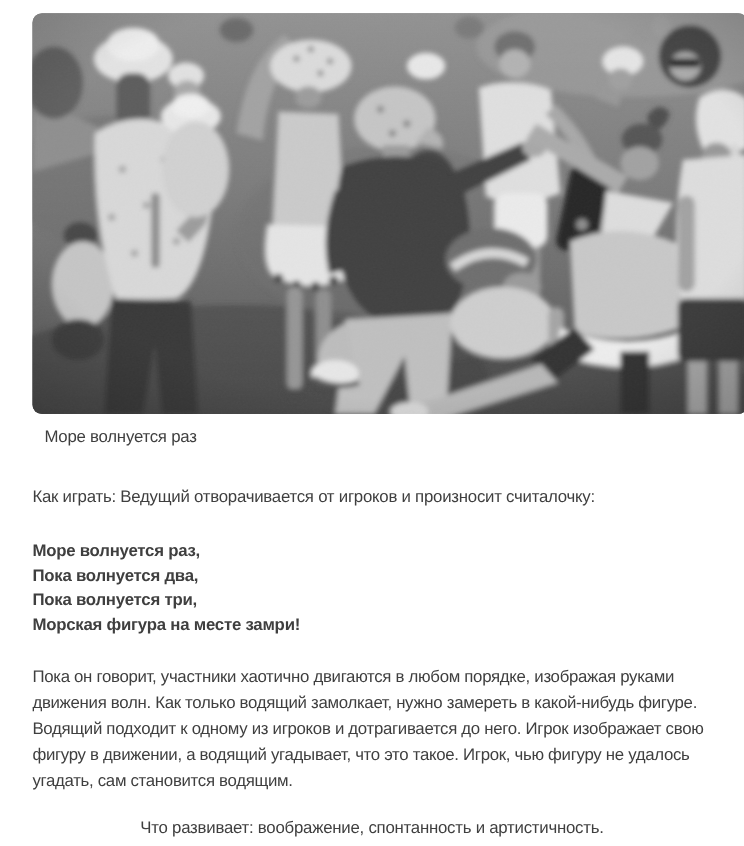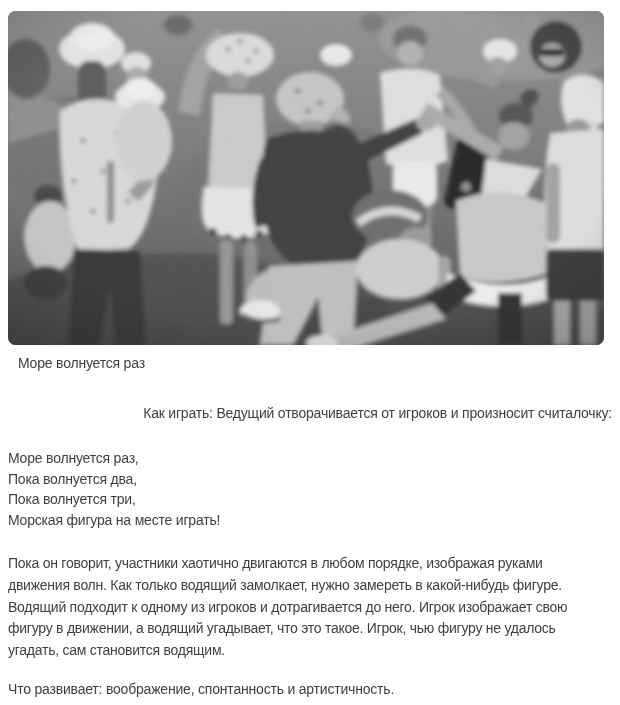--- a/index.html
+++ b/index.html
@@ -11,21 +11,21 @@
     width: 620px;
     height: 705px;
     overflow: hidden;
     font-family: "Liberation Sans", "DejaVu Sans", sans-serif;
     color: #3f3f3f;
   }
   .page {
     width: 620px;
     height: 705px;
     box-sizing: border-box;
-    padding: 0 8px;
+    padding: 0 27px;
     overflow: hidden;
   }
   .photo-frame {
     margin: 11px 0 0 0;
     width: 596px;
     height: 334px;
     border-radius: 8px;
     overflow: hidden;
     background: #7a7a7a;
   }
@@ -34,40 +34,41 @@
     margin: 9px 0 0 10px;
     font-size: 14px;
     line-height: 19px;
     letter-spacing: -0.2px;
   }
   .intro {
     margin: 30px 0 0 0;
     font-size: 14px;
     line-height: 20px;
     letter-spacing: -0.2px;
-    text-align: right;
   }
   .rhyme {
     margin: 25px 0 0 0;
     font-size: 14px;
     line-height: 20.5px;
     letter-spacing: -0.2px;
+    font-weight: bold;
   }
   .desc {
     margin: 23px 0 0 0;
     width: 596px;
     font-size: 14px;
     line-height: 21.8px;
     letter-spacing: -0.25px;
   }
   .develops {
     margin: 17px 0 0 0;
     font-size: 14px;
     line-height: 20px;
     letter-spacing: -0.2px;
+    text-align: center;
   }
 </style>
 </head>
 <body>
 
 <div class="page">
 
   <figure class="photo-frame" style="margin:11px 0 0 0">
     <svg width="596" height="334" viewBox="0 0 596 334" xmlns="http://www.w3.org/2000/svg">
       <defs>
@@ -226,20 +227,20 @@
   </figure>
 
   <div class="caption">Море волнуется раз</div>
 
   <p class="intro">Как играть: Ведущий отворачивается от игроков и произносит считалочку:</p>
 
   <div class="rhyme">
     <div class="rhyme-line">Море волнуется раз,</div>
     <div class="rhyme-line">Пока волнуется два,</div>
     <div class="rhyme-line">Пока волнуется три,</div>
-    <div class="rhyme-line">Морская фигура на месте играть!</div>
+    <div class="rhyme-line">Морская фигура на месте замри!</div>
   </div>
 
   <p class="desc">Пока он говорит, участники хаотично двигаются в любом порядке, изображая руками движения волн. Как только водящий замолкает, нужно замереть в какой-нибудь фигуре. Водящий подходит к одному из игроков и дотрагивается до него. Игрок изображает свою фигуру в движении, а водящий угадывает, что это такое. Игрок, чью фигуру не удалось угадать, сам становится водящим.</p>
 
   <p class="develops">Что развивает: воображение, спонтанность и артистичность.</p>
 
 </div>
 
 </body></html>

